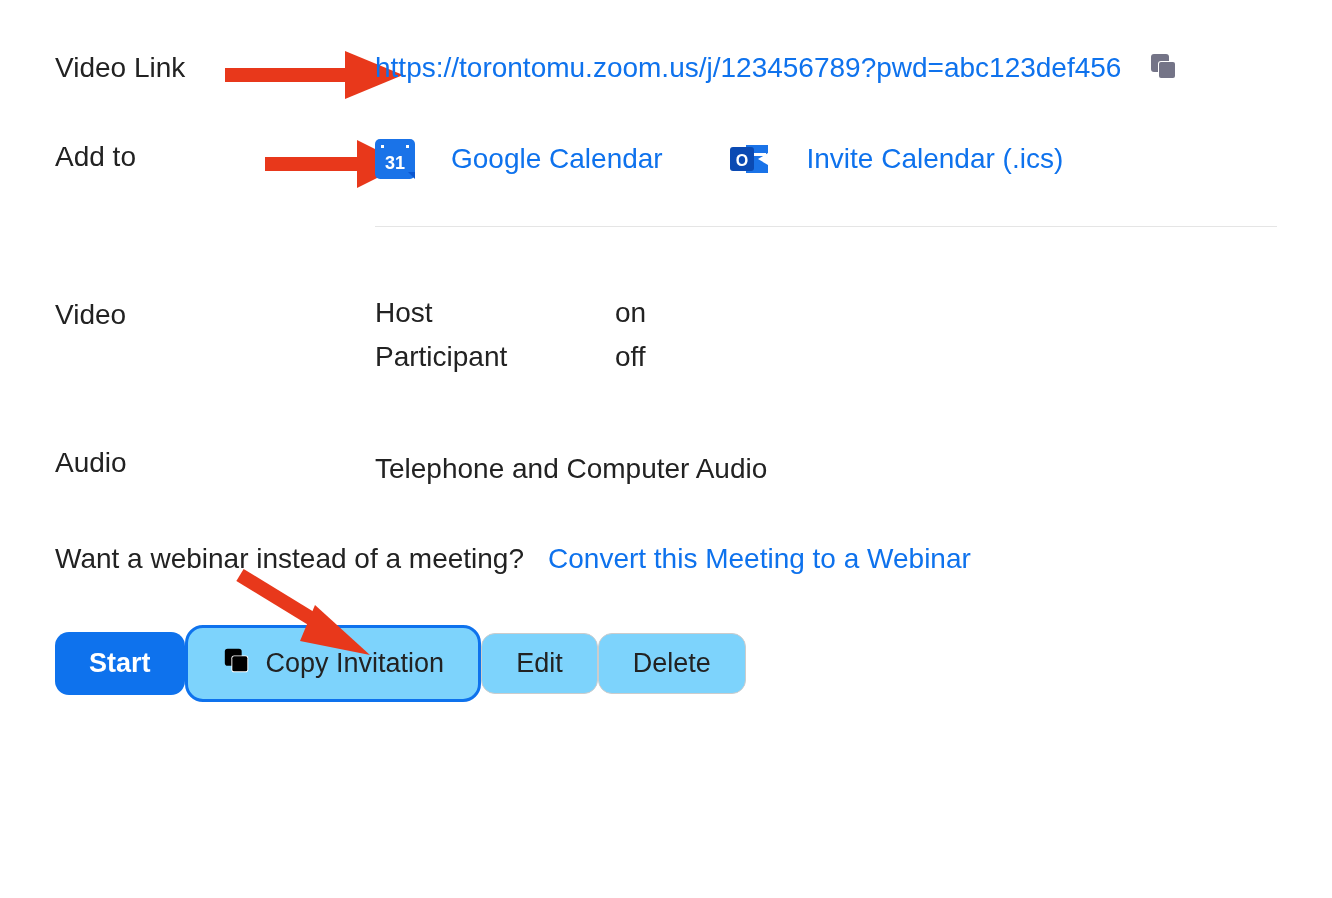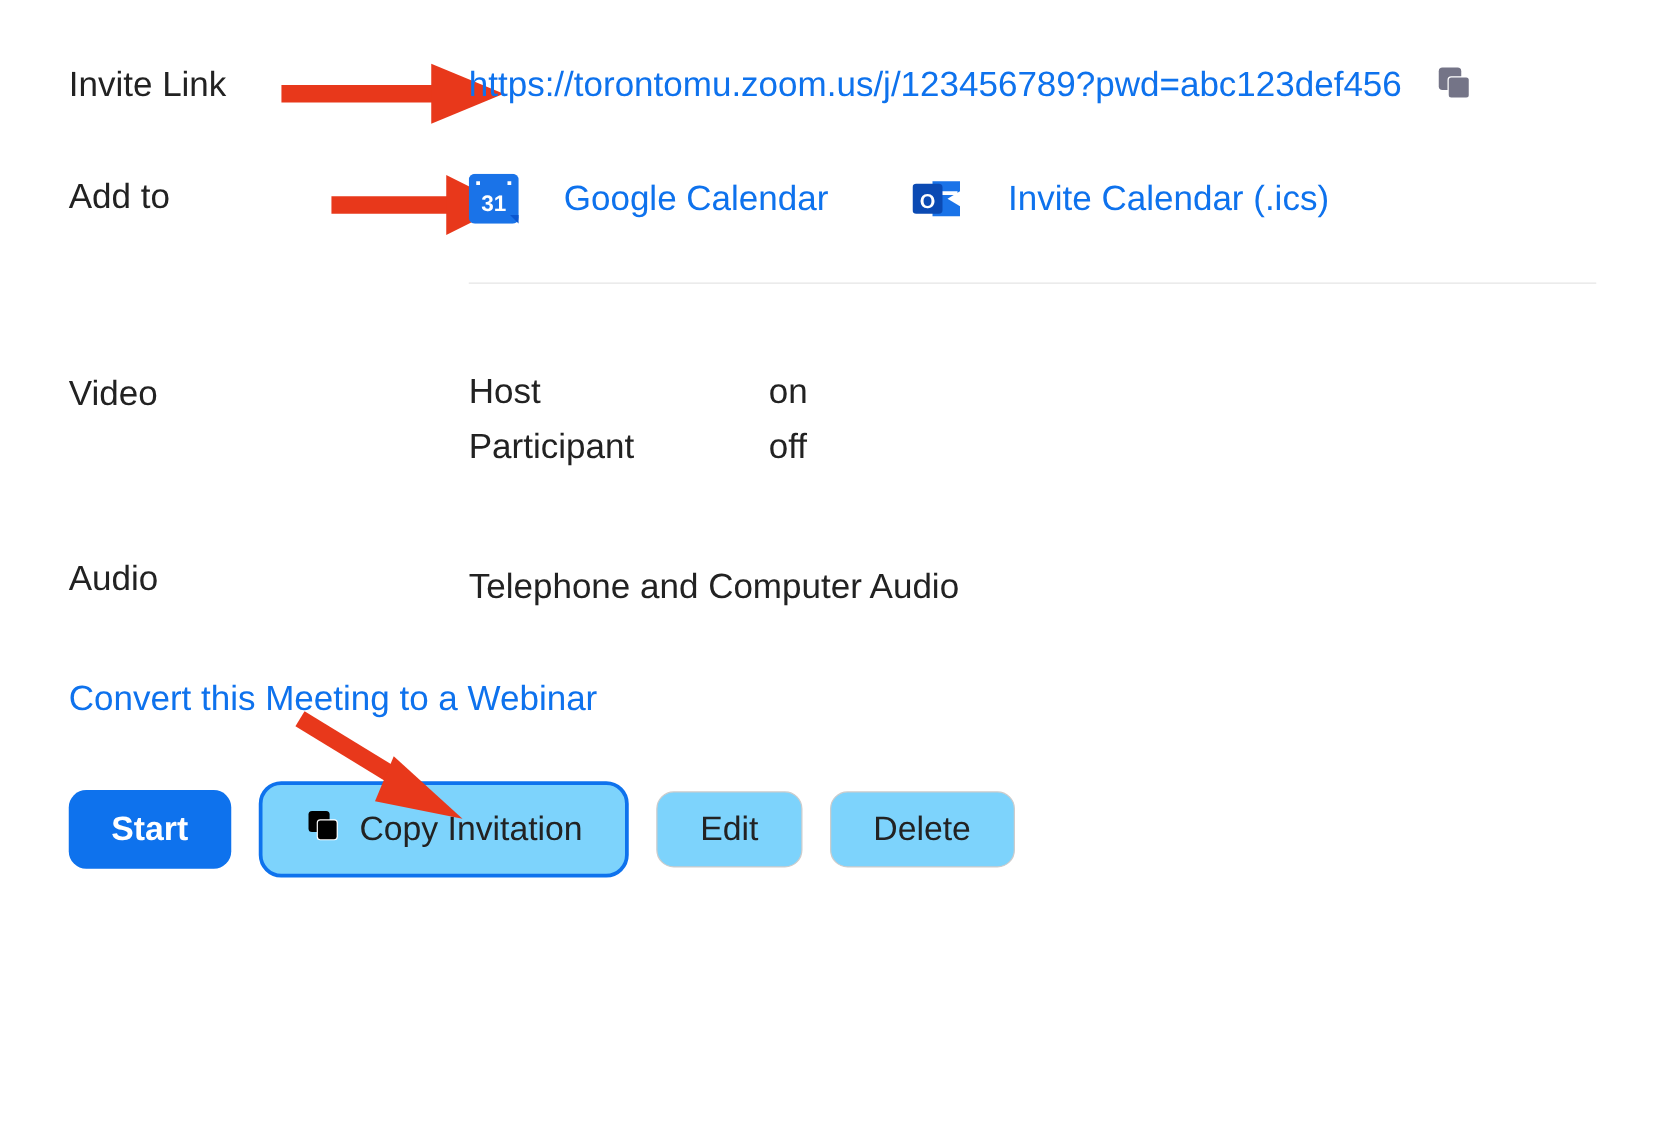--- a/index.html
+++ b/index.html
@@ -78,21 +78,20 @@
       display: flex;
       align-items: center;
       font-size: 28px;
       margin-top: 30px;
       margin-bottom: 50px;
     }
     .webinar-row .prompt { color: #222; margin-right: 24px; }
     .button-row {
       display: flex;
       align-items: center;
-      gap: 22px;
       position: relative;
     }
     .btn {
       font-size: 27px;
       padding: 16px 34px;
       border-radius: 14px;
       cursor: pointer;
       background: #7dd3fc;
       border: 1px solid #ccc;
       color: #222;
@@ -119,21 +118,21 @@
 <body>
 
 <div class="container">
 
   <div class="row">
 
     <svg class="arrow" style="left:170px; top:-2px;" width="178" height="54" viewBox="0 0 178 54">
       <line x1="0" y1="27" x2="130" y2="27" stroke="#e8381b" stroke-width="14"></line>
       <polygon points="120,3 178,27 120,51" fill="#e8381b"></polygon>
     </svg>
-    <div class="label-col">Invite Link</div>
+    <div class="label-col">Video Link</div>
     <div class="value-col">
       <a href="#" class="link">https://torontomu.zoom.us/j/123456789?pwd=abc123def456</a>
       <span class="copy-icon">
         <svg width="32" height="32" viewBox="0 0 32 32">
           <rect x="4" y="4" width="18" height="18" rx="3" fill="#747487"></rect>
           <rect x="11" y="11" width="18" height="18" rx="3" fill="#fff"></rect>
           <rect x="12" y="12" width="16" height="16" rx="2" fill="#747487"></rect>
         </svg>
       </span>
     </div>
@@ -190,20 +189,21 @@
   </div>
 
   <div class="row audio-section" style="margin-bottom:50px;">
     <div class="label-col">Audio</div>
     <div class="value-col">
       <div>Telephone and Computer Audio</div>
     </div>
   </div>
 
   <div class="webinar-row">
+    <span class="prompt">Want a webinar instead of a meeting?</span>
     <a href="#" class="link" style="font-weight:500;">Convert this Meeting to a Webinar</a>
   </div>
 
   <div class="button-row">
 
     <svg class="arrow" style="left:175px; top:-60px;" width="150" height="100" viewBox="0 0 150 100">
       <line x1="10" y1="10" x2="100" y2="65" stroke="#e8381b" stroke-width="14"></line>
       <polygon points="85,40 140,90 70,76" fill="#e8381b"></polygon>
     </svg>
 

